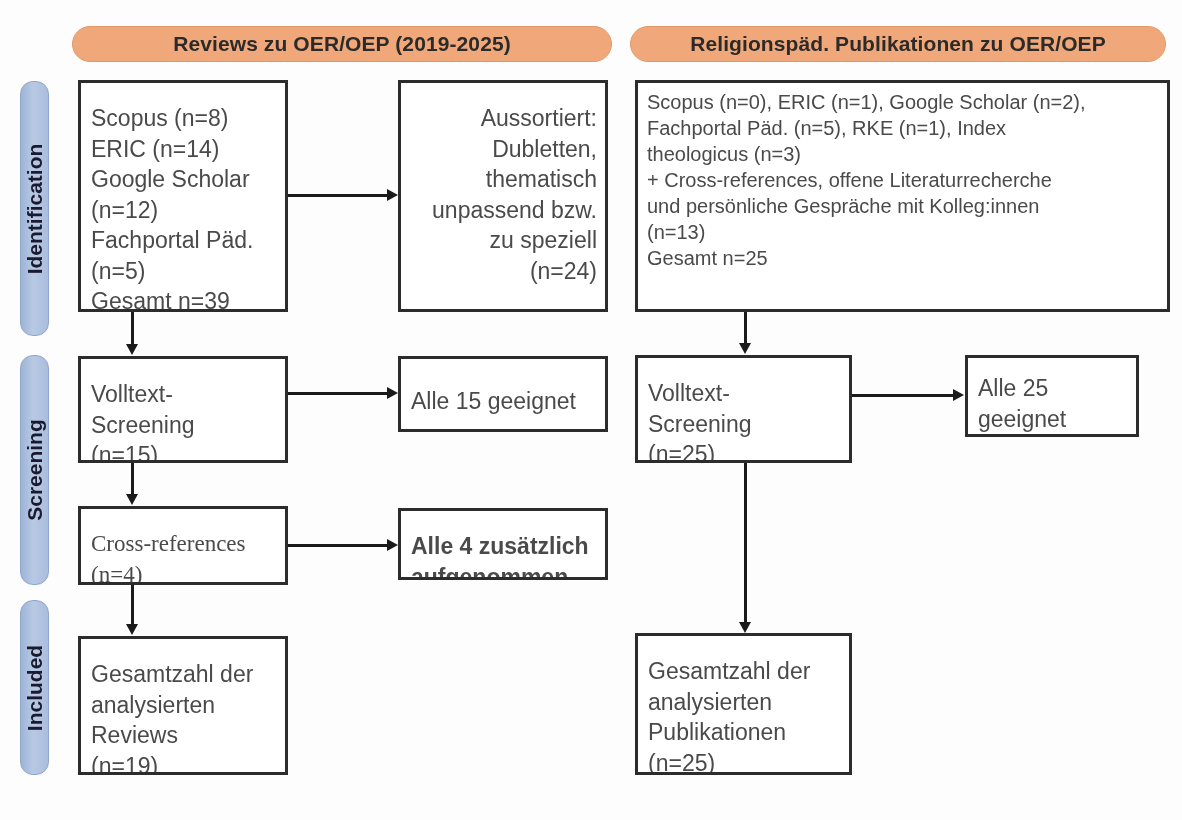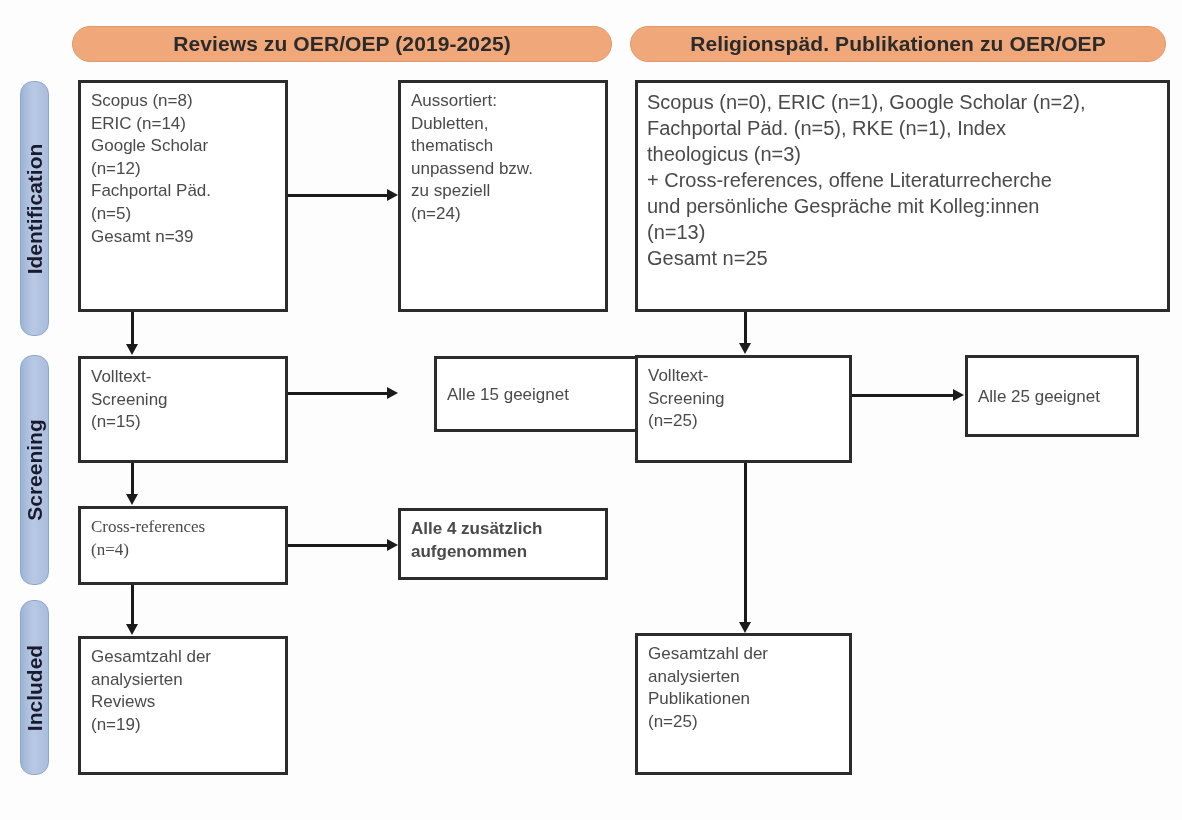--- a/index.html
+++ b/index.html
@@ -53,23 +53,23 @@
     font-weight: bold;
     letter-spacing: 0.1px;
   }
 
   
   .flow-box {
     position: absolute;
     background: #ffffff;
     border: 3px solid #2c2c2c;
     box-sizing: border-box;
-    padding: 7px 8px 5px 10px;
+    padding: 20px 8px 5px 10px;
     color: #4a4a4a;
-    font-size: 17px;
+    font-size: 23px;
     line-height: 1.33;
     white-space: pre-line;
     overflow: hidden;
   }
   .flow-box.tight {
     font-size: 20px;
     line-height: 1.30;
     padding: 6px 6px 4px 9px;
   }
   .flow-box.mid {
@@ -125,38 +125,38 @@
   </div>
 
   <div class="flow-box" style="left:78px; top:80px; width:210px; height:232px;">Scopus (n=8)
 ERIC (n=14)
 Google Scholar
 (n=12)
 Fachportal Päd.
 (n=5)
 Gesamt n=39</div>
 
-  <div class="flow-box" style="left:398px; top:80px; width:210px; height:232px;">Aussortiert:
+  <div class="flow-box" style="left:398px; top:80px; width:210px; height:232px;text-align:right;">Aussortiert:
 Dubletten,
 thematisch
 unpassend bzw.
 zu speziell
 (n=24)</div>
 
   <div class="conn conn-h" style="left:288px; top:194px; width:99px;"></div>
   <div class="arrow-right" style="left:387px; top:189px;"></div>
 
   <div class="conn conn-v" style="left:131px; top:312px; width:3px; height:33px;"></div>
   <div class="arrow-down" style="left:126px; top:344px;"></div>
 
   <div class="flow-box" style="left:78px; top:356px; width:210px; height:107px;">Volltext-
 Screening
 (n=15)</div>
 
-  <div class="flow-box mid" style="left:398px; top:356px; width:210px; height:76px;margin-left:36px;">
+  <div class="flow-box mid" style="left:398px; top:356px; width:210px; height:76px;">
     <span>Alle 15 geeignet</span>
   </div>
 
   <div class="conn conn-h" style="left:288px; top:392px; width:99px;"></div>
   <div class="arrow-right" style="left:387px; top:387px;"></div>
 
   <div class="conn conn-v" style="left:131px; top:463px; width:3px; height:32px;"></div>
   <div class="arrow-down" style="left:126px; top:494px;"></div>
 
   <div class="flow-box" style="left:78px; top:506px; width:210px; height:79px;font-family:Liberation Serif, serif;">Cross-references

